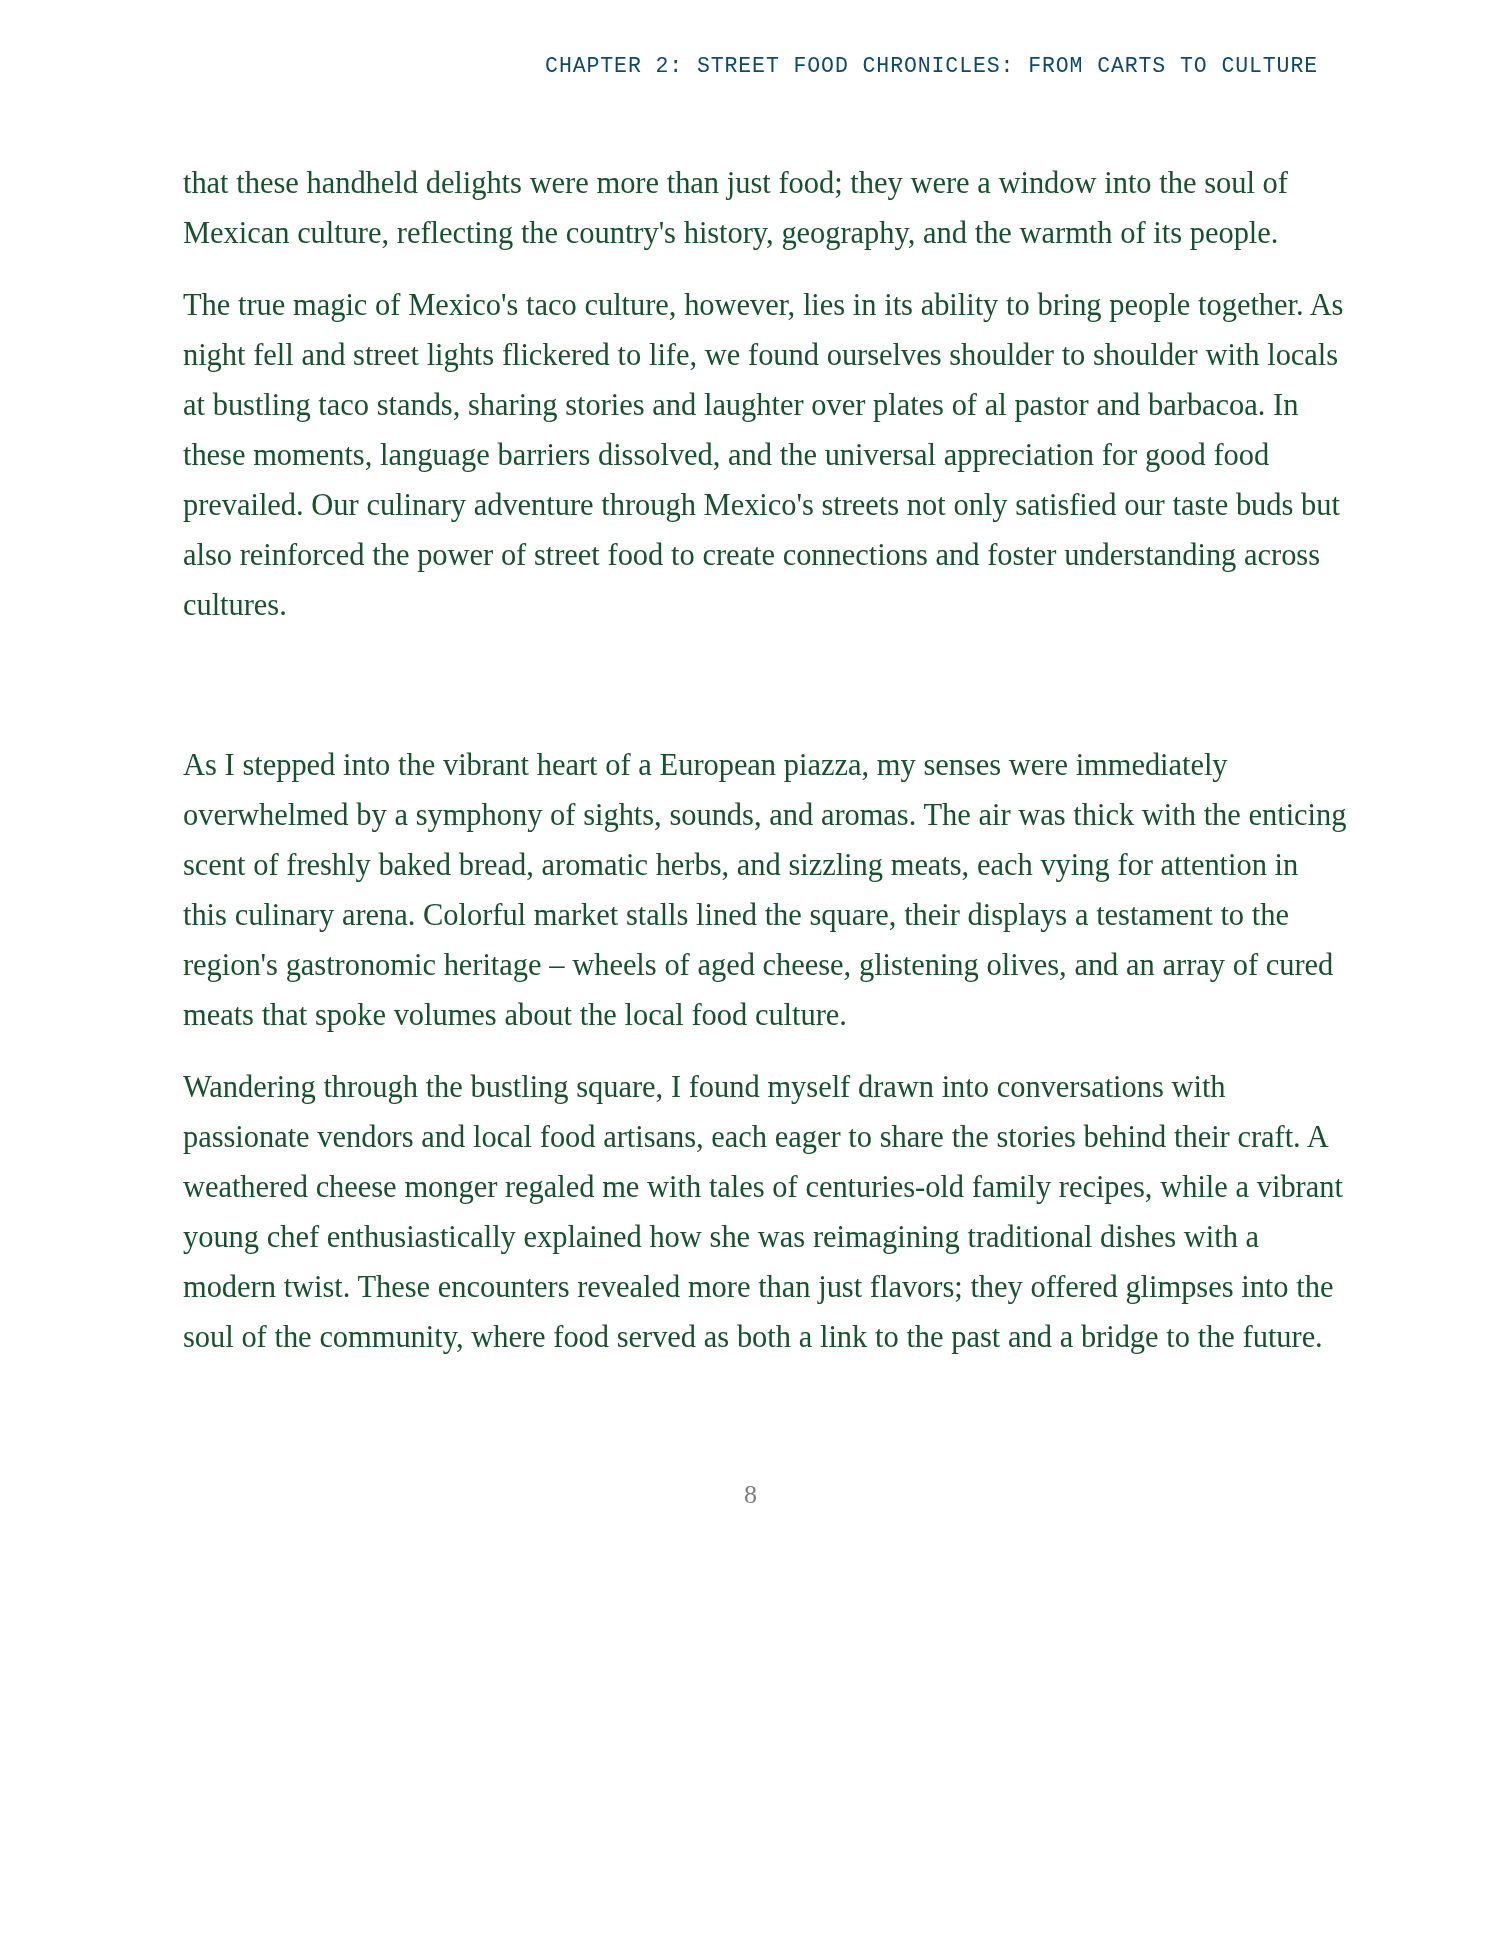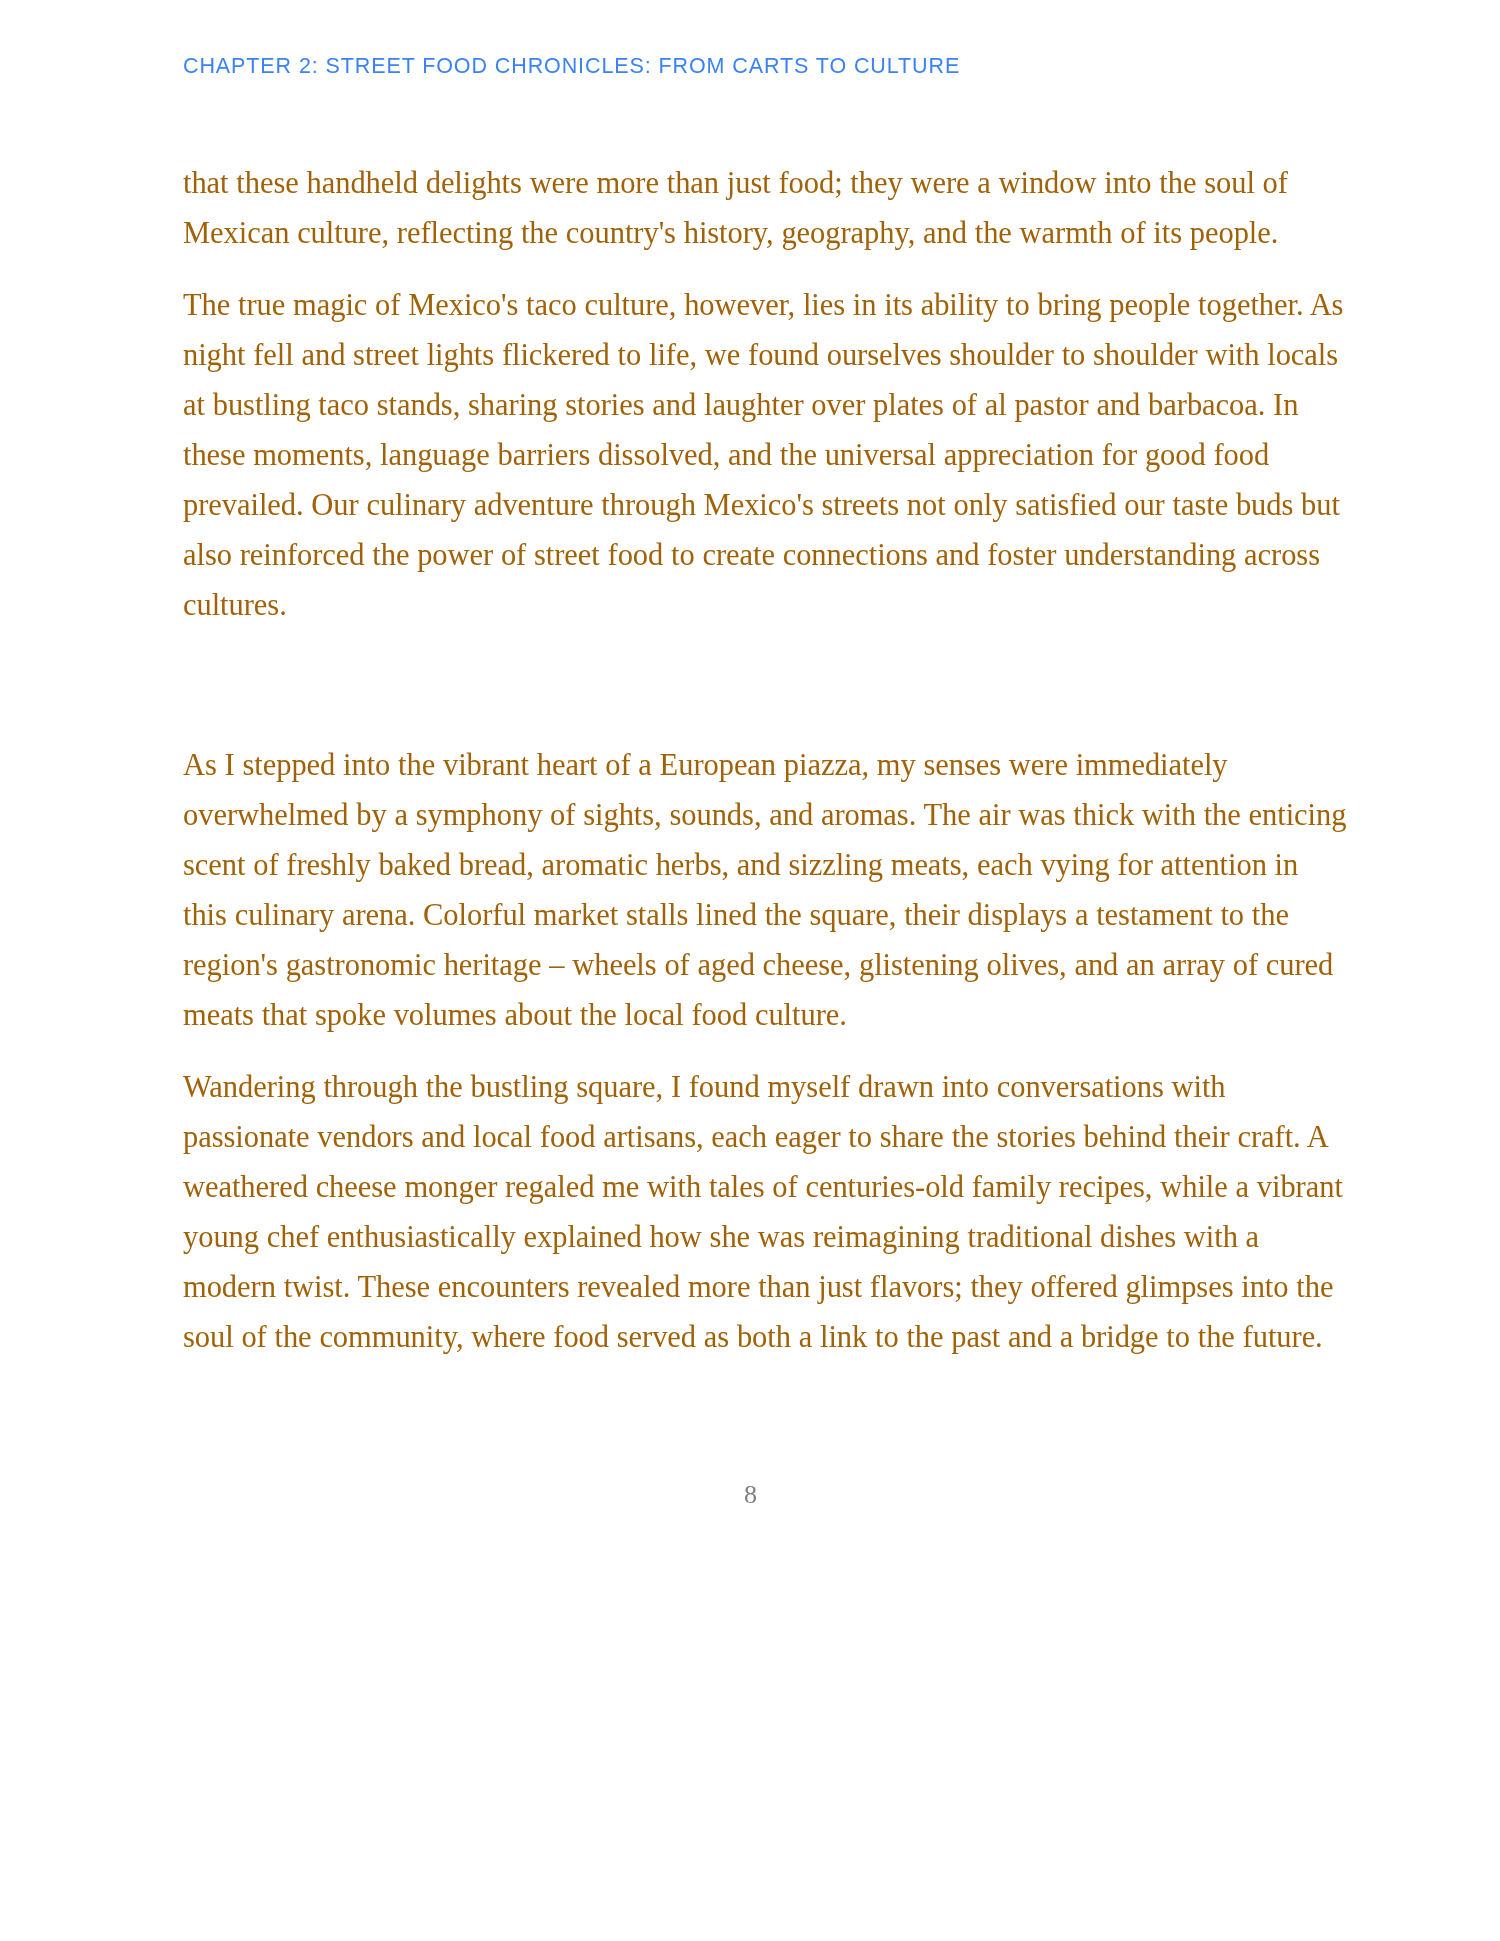--- a/index.html
+++ b/index.html
@@ -21,41 +21,41 @@
     left: 183px;
     top: 0;
     width: 1135px;
     height: 1941px;
   }
   .running-header {
     position: absolute;
     left: 0;
     top: 54px;
     width: 1135px;
-    text-align: left;
-    font-family: Liberation Sans, sans-serif;
+    text-align: right;
+    font-family: Liberation Mono, monospace;
     font-size: 21.5px;
     letter-spacing: 0.9px;
-    color: #3b82f6;
+    color: #0c4a6e;
     font-variant: small-caps;
     text-transform: uppercase;
     white-space: nowrap;
   }
   .content {
     position: absolute;
     left: 0;
     top: 158px;
     width: 1165px;
   }
   p.body {
     margin: 0 0 22px 0;
     font-family: "Liberation Serif", "DejaVu Serif", serif;
     font-size: 30.5px;
     line-height: 50px;
-    color: #a16207;
+    color: #14532d;
     text-align: left;
     font-stretch: condensed;
     transform-origin: left top;
     letter-spacing: -0.05px;
     word-spacing: 0.2px;
   }
   p.body.nogap {
     margin-bottom: 15px;
   }
   h2.section-heading {

